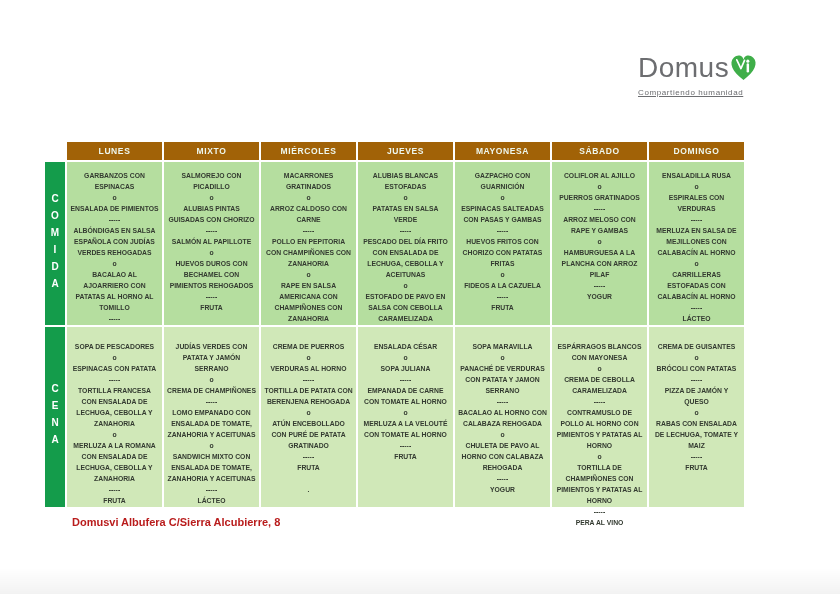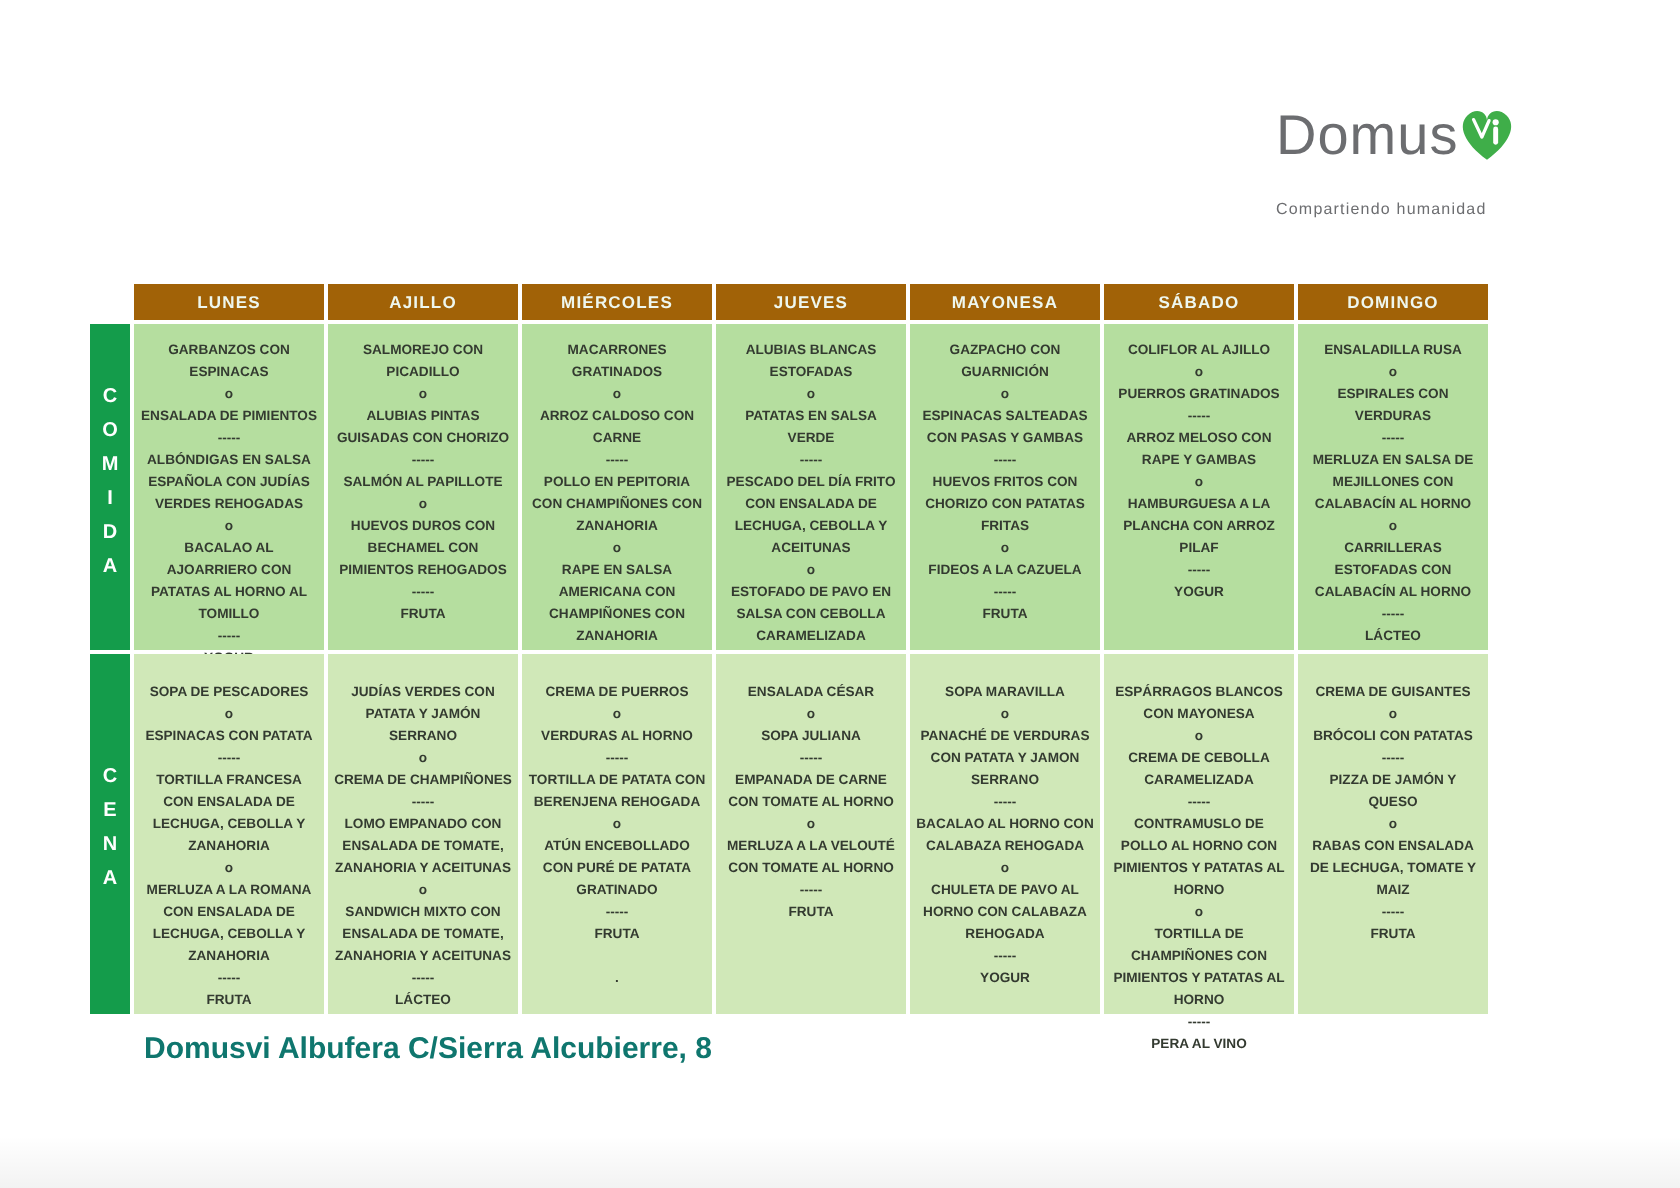--- a/index.html
+++ b/index.html
@@ -14,31 +14,32 @@
     background:linear-gradient(to bottom, rgba(0,0,0,0) 0%, rgba(0,0,0,0.05) 100%);
   }
   
   .logo { position:absolute; top:52px; right:72px; width:130px; }
   .logo-row { display:flex; align-items:center; }
   .logo-domus {
     color:#6c6d70; font-size:28px; font-weight:500; letter-spacing:0.5px;
   }
   .logo-heart { width:33px; height:33px; margin-left:-2px; margin-top:-4px; }
   .logo-tagline {
-    color:#6c6d70; font-size:8px; letter-spacing:0.6px; margin-top:16px;
+    color:#6c6d70; font-size:8px; letter-spacing:0.6px; margin-top:4px;
     white-space:nowrap;
+    text-decoration:underline;
   }
   
   .doc-title {
     position:absolute; left:76px; top:117px;
     font-size:15px; font-weight:bold; color:#111;
   }
   .doc-footer {
     position:absolute; left:72px; top:516px;
-    font-size:15px; font-weight:bold; color:#0f766e;
+    font-size:11px; font-weight:bold; color:#b91c1c;
   }
   
   .menu-table {
     position:absolute; left:45px; top:142px;
     display:grid;
     grid-template-columns:20px repeat(7, 95px);
     grid-template-rows:18px 163px 180px;
     gap:2px;
   }
   .corner-cell { background:transparent; }
@@ -78,21 +79,21 @@
         <path d="M20.2 14 L20.2 20.5" stroke="#ffffff" stroke-width="2.4" stroke-linecap="round"></path>
       </svg>
     </div>
     <div class="logo-tagline">Compartiendo humanidad</div>
   </div>
 
 
   <div class="menu-table">
     <div class="corner-cell"></div>
     <div class="day-header">LUNES</div>
-    <div class="day-header">AJILLO</div>
+    <div class="day-header">MIXTO</div>
     <div class="day-header">MIÉRCOLES</div>
     <div class="day-header">JUEVES</div>
     <div class="day-header">MAYONESA</div>
     <div class="day-header">SÁBADO</div>
     <div class="day-header">DOMINGO</div>
 
     <div class="meal-band">COMIDA</div>
     <div class="menu-cell comida">GARBANZOS CON ESPINACAS
 o
 ENSALADA DE PIMIENTOS

